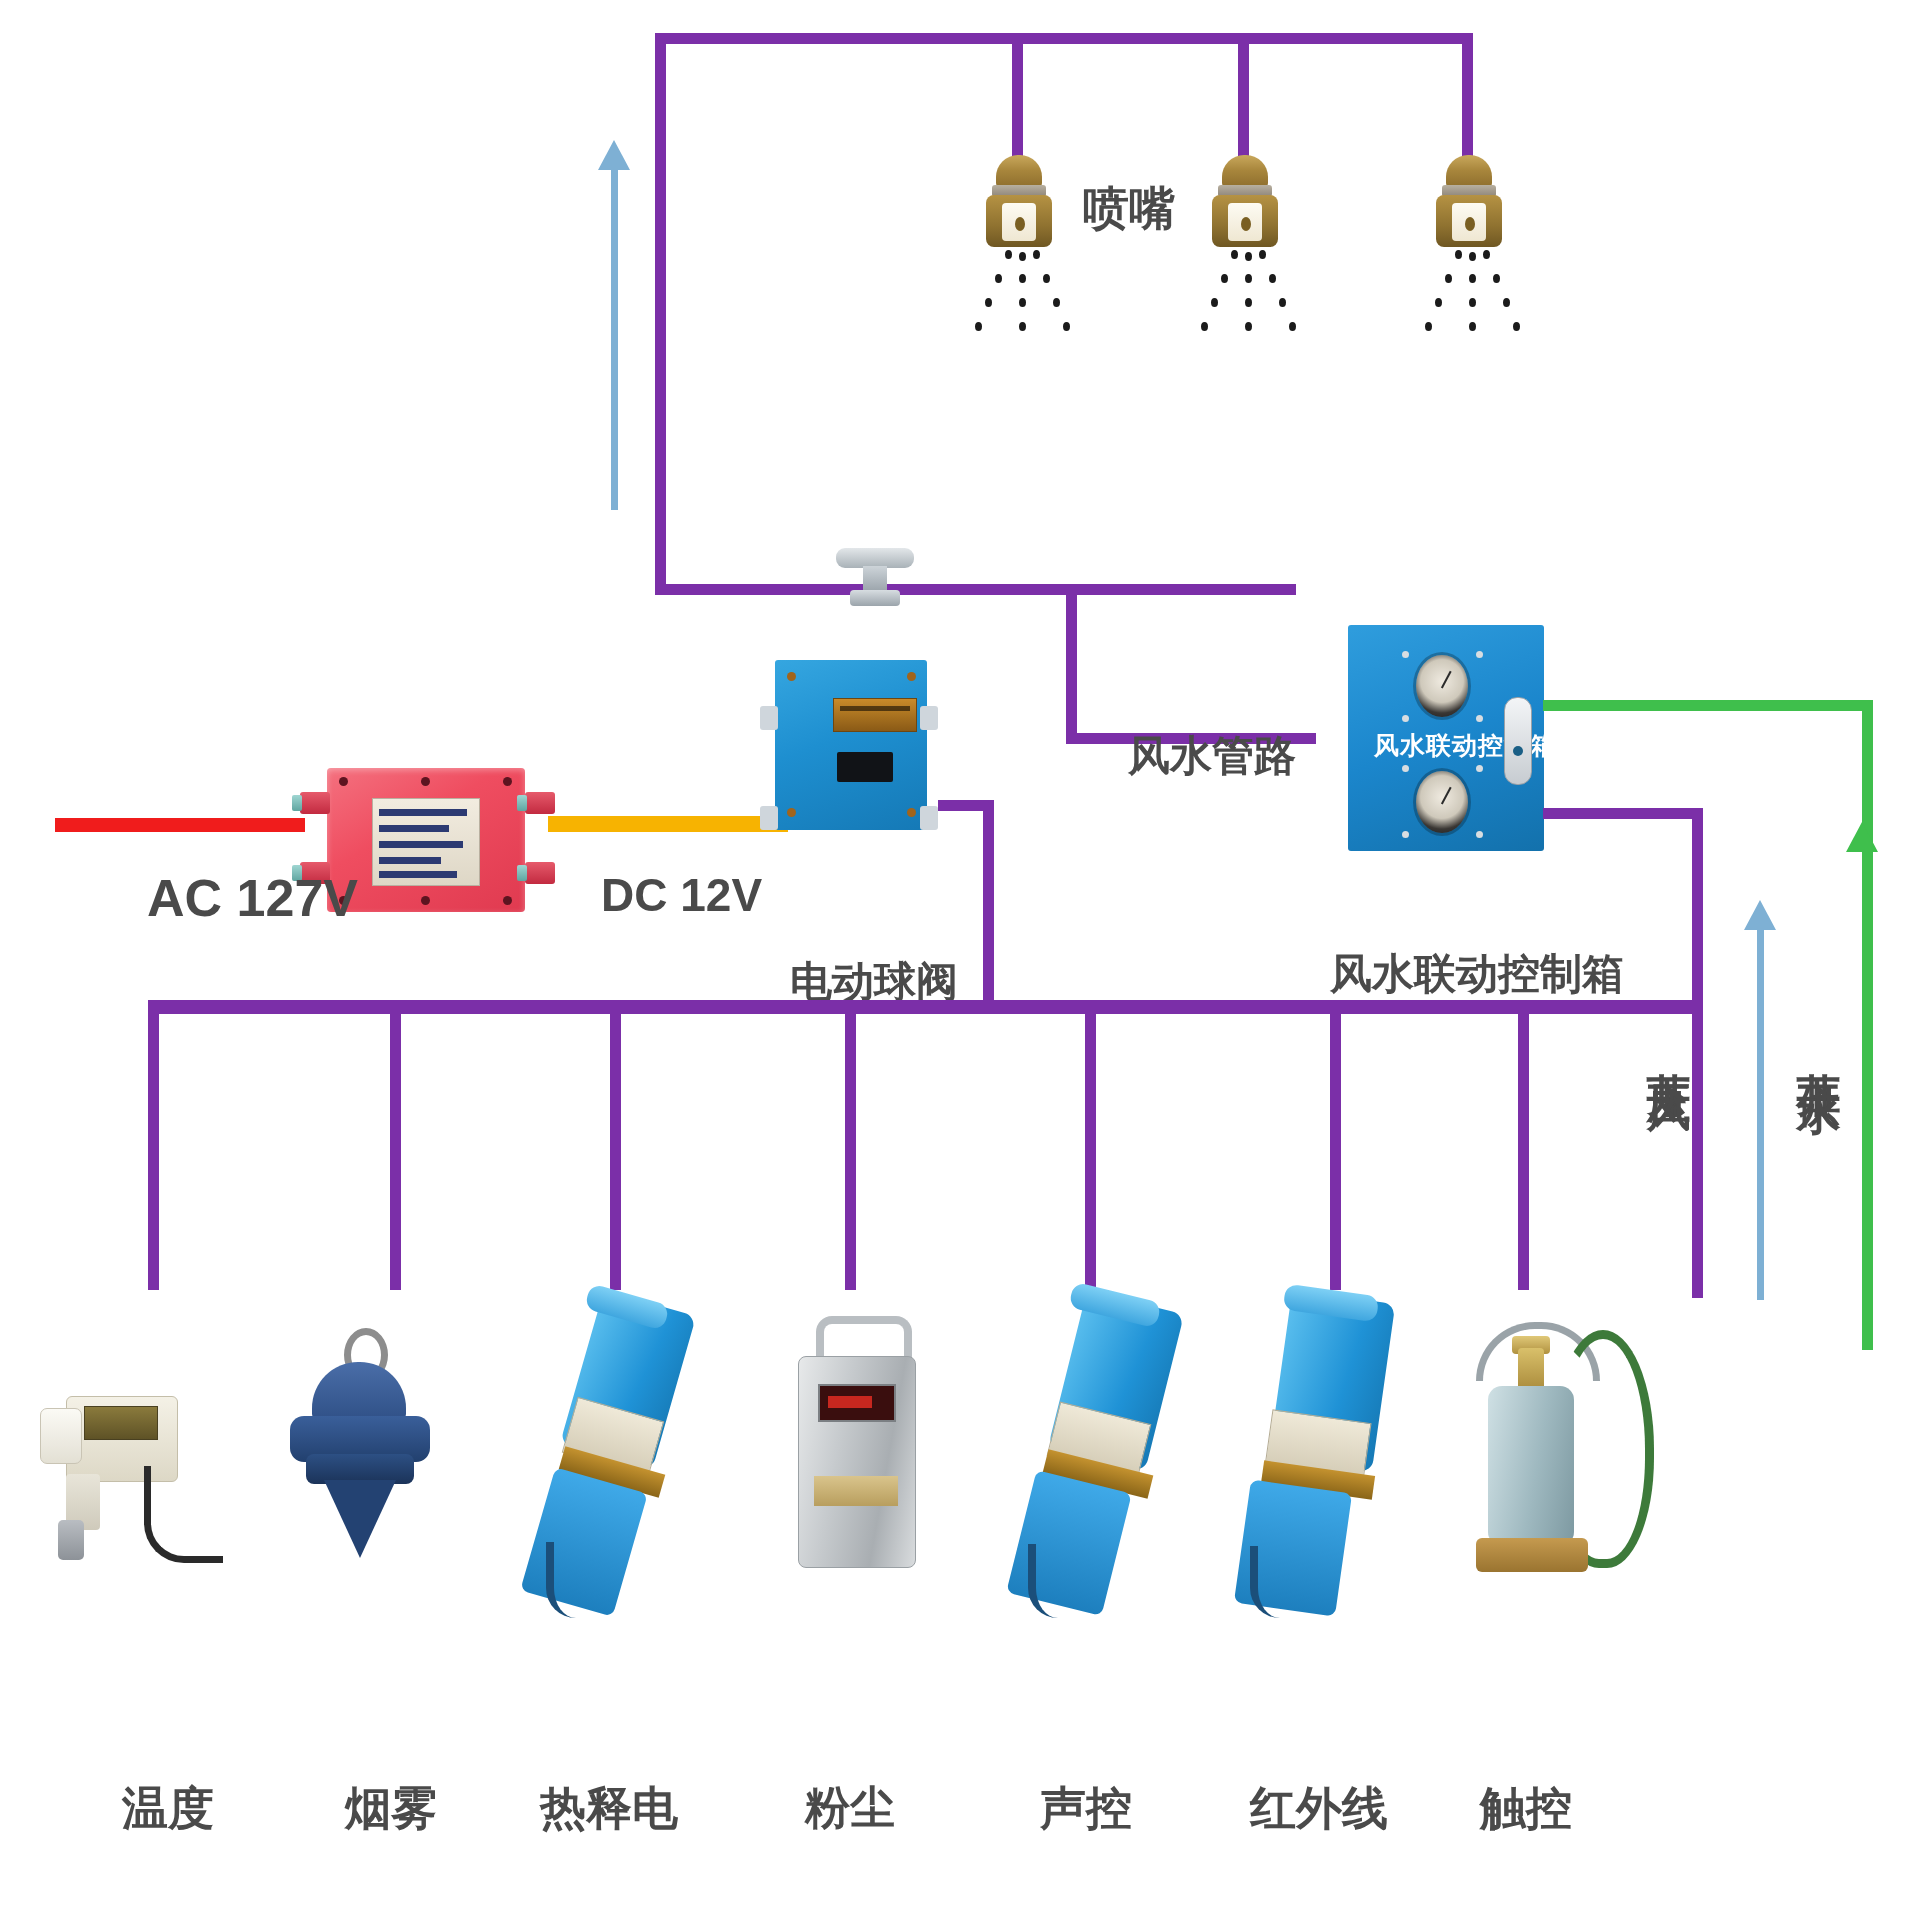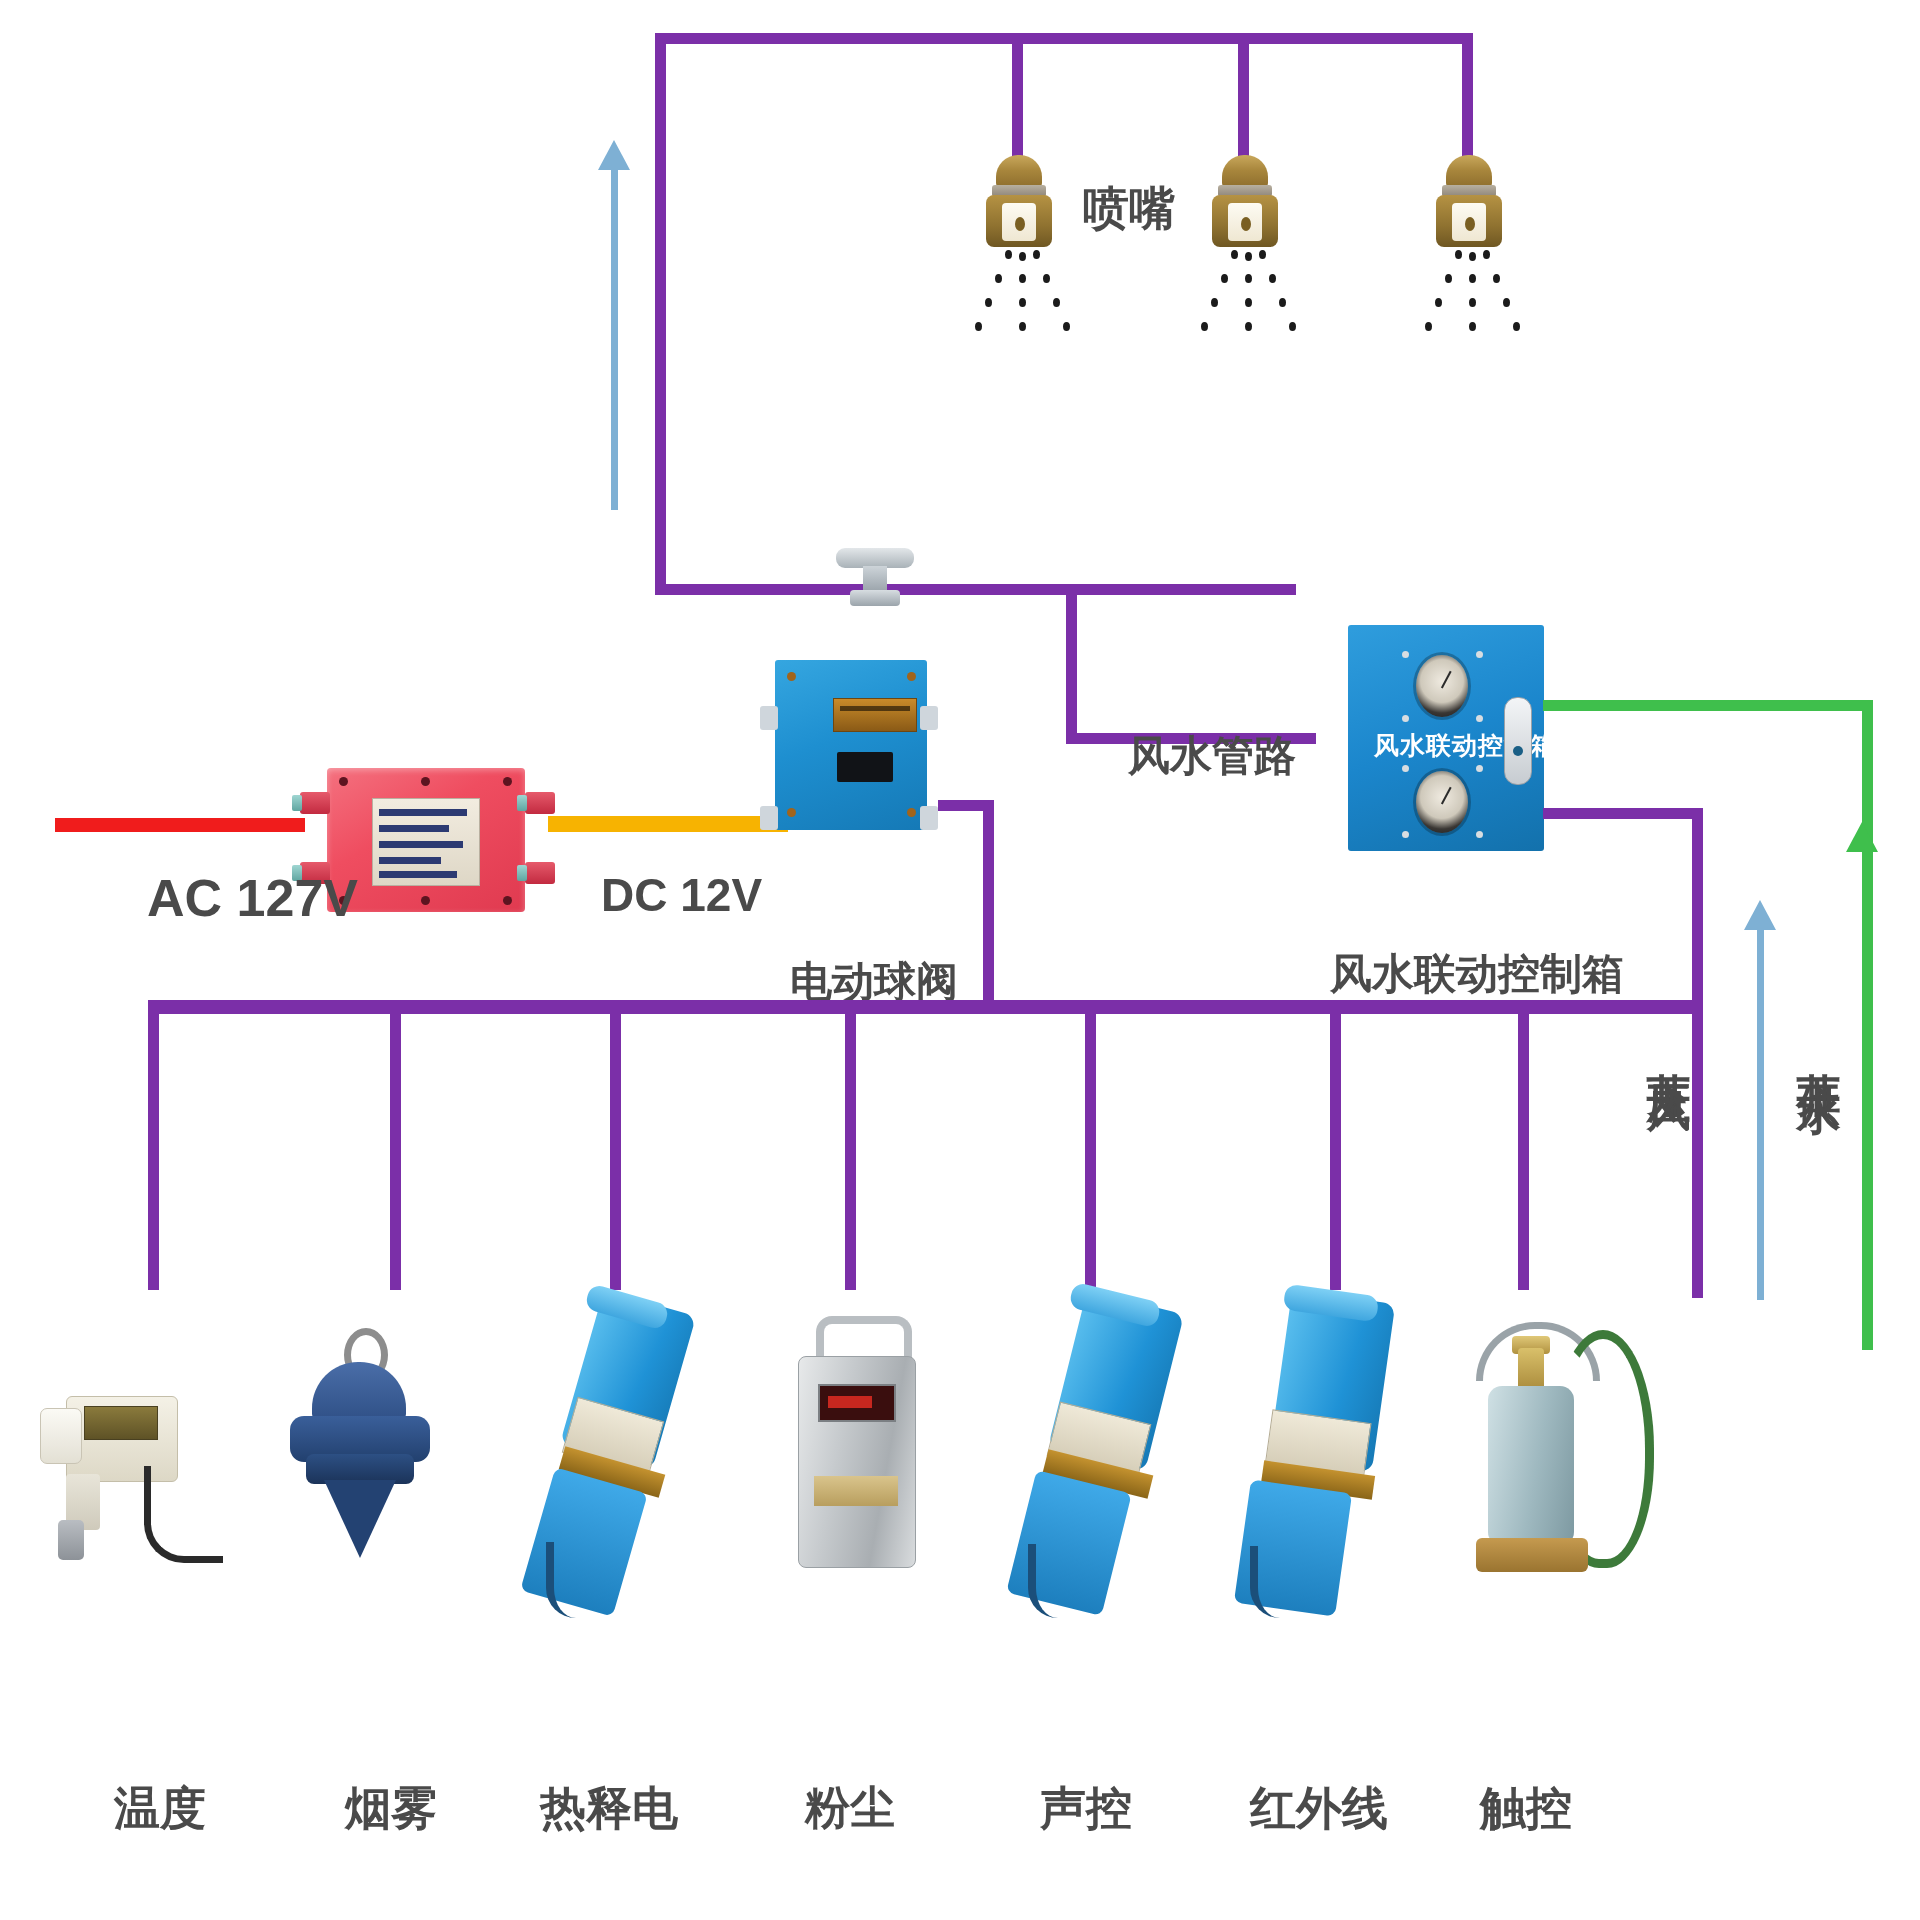--- a/index.html
+++ b/index.html
@@ -418,21 +418,21 @@
 
   <div class="dev" style="left:1440px;top:1300px;width:230px;height:320px;">
     <div class="b-hook"></div>
     <div class="b-cap"></div>
     <div class="b-neck"></div>
     <div class="b-body"></div>
     <div class="b-chain"></div>
     <div class="b-foot"></div>
   </div>
 
-  <div class="lbl lbl-cn" style="left:114px;top:1740px;font-size:46px;">温度</div>
+  <div class="lbl lbl-cn" style="left:122px;top:1740px;font-size:46px;">温度</div>
   <div class="lbl lbl-cn" style="left:345px;top:1740px;font-size:46px;">烟雾</div>
   <div class="lbl lbl-cn" style="left:540px;top:1740px;font-size:46px;">热释电</div>
   <div class="lbl lbl-cn" style="left:805px;top:1740px;font-size:45px;">粉尘</div>
   <div class="lbl lbl-cn" style="left:1040px;top:1740px;font-size:46px;">声控</div>
   <div class="lbl lbl-cn" style="left:1250px;top:1740px;font-size:46px;">红外线</div>
   <div class="lbl lbl-cn" style="left:1480px;top:1740px;font-size:46px;">触控</div>
 
 
 </div>
 

